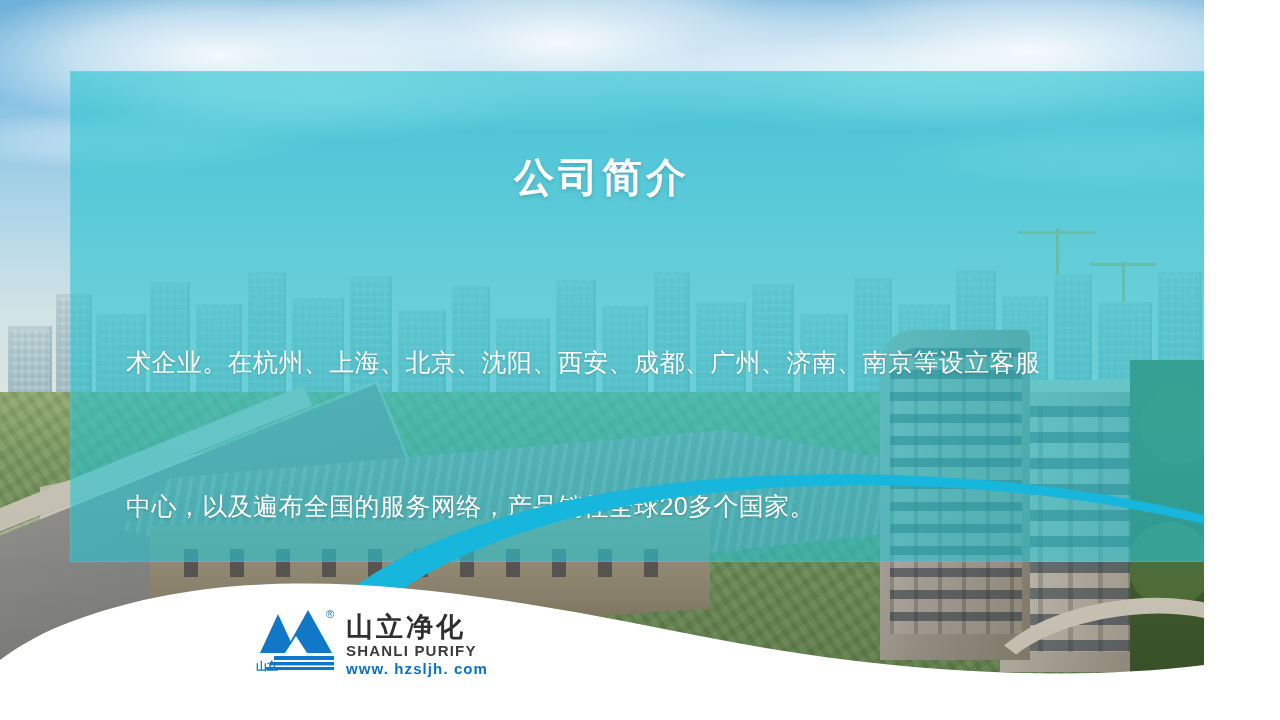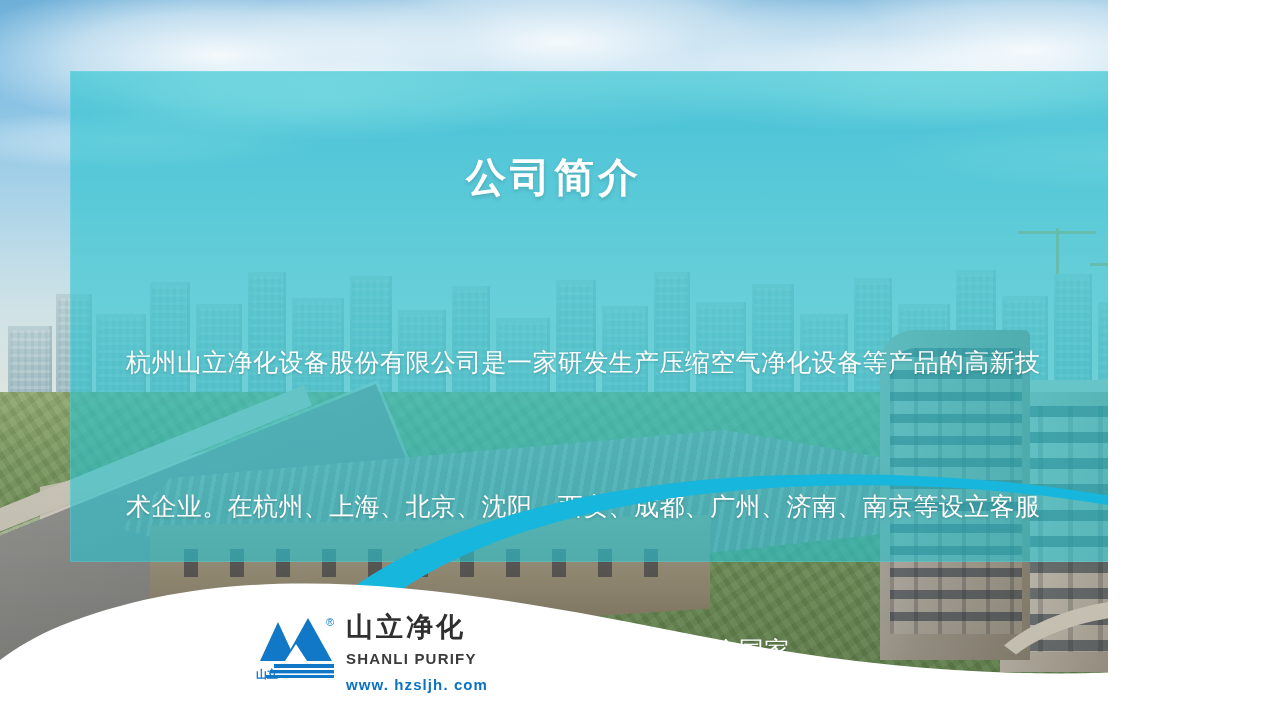--- a/index.html
+++ b/index.html
@@ -3,21 +3,21 @@
 <meta charset="utf-8">
 <title>公司简介</title>
 <style>
   html, body {
     margin: 0;
     padding: 0;
     background: #ffffff;
   }
   #slide {
     position: relative;
-    width: 1108px;
+    width: 1204px;
     height: 720px;
     overflow: hidden;
     font-family: "Liberation Sans", "DejaVu Sans", sans-serif;
     background: #7fb7d8;
   }
 
   
   .photo { position:absolute; inset:0; overflow:hidden; }
 
   
@@ -204,21 +204,21 @@
     letter-spacing:3px; line-height:1; margin-bottom:2px;
   }
   .logo-en {
     color:#3b3b3b; font-size:15px; font-weight:bold;
     letter-spacing:1.2px; line-height:1; margin-bottom:3px;
   }
   .logo-url {
     color:#0a72c4; font-size:15px; font-weight:bold;
     letter-spacing:1.1px; line-height:1;
   }
-  .logo-text { display:flex; flex-direction:column; justify-content:center; padding-top:10px;gap:8px;}
+  .logo-text { display:flex; flex-direction:column; justify-content:center; padding-top:10px;}
 </style>
 </head>
 <body>
 
 <div id="slide">
 
   <div class="photo">
     <div class="sky"></div>
     <div class="cloud c1"></div>
     <div class="cloud c2"></div>
@@ -274,21 +274,20 @@
     <div class="trees"></div>
     <div class="path"></div>
     <div class="photo-shade"></div>
   </div>
 
   <div class="panel"></div>
 
   <div class="title">公司简介</div>
 
   <div class="body-text">
-    <span class="body-line">杭州山立净化设备股份有限公司是一家研发生产压缩空气净化设备等产品的高新技</span>
     <span class="body-line">术企业。在杭州、上海、北京、沈阳、西安、成都、广州、济南、南京等设立客服</span>
     <span class="body-line">中心，以及遍布全国的服务网络，产品销往全球20多个国家。</span>
     
   </div>
 
   <svg class="bottom-svg" viewBox="0 0 1280 280" preserveAspectRatio="none">
     <path d="M252,280 C 300,120 520,48 760,36 C 980,26 1160,58 1280,96 L1280,104
              C 1150,66 980,36 770,48 C 545,62 340,134 300,280 Z" fill="#17b6dd"></path>
     <path d="M0,280 L1280,280 L1280,212 C 1120,248 900,236 700,196
              C 470,150 250,110 60,186 C 36,196 16,208 0,220 Z" fill="#ffffff"></path>

